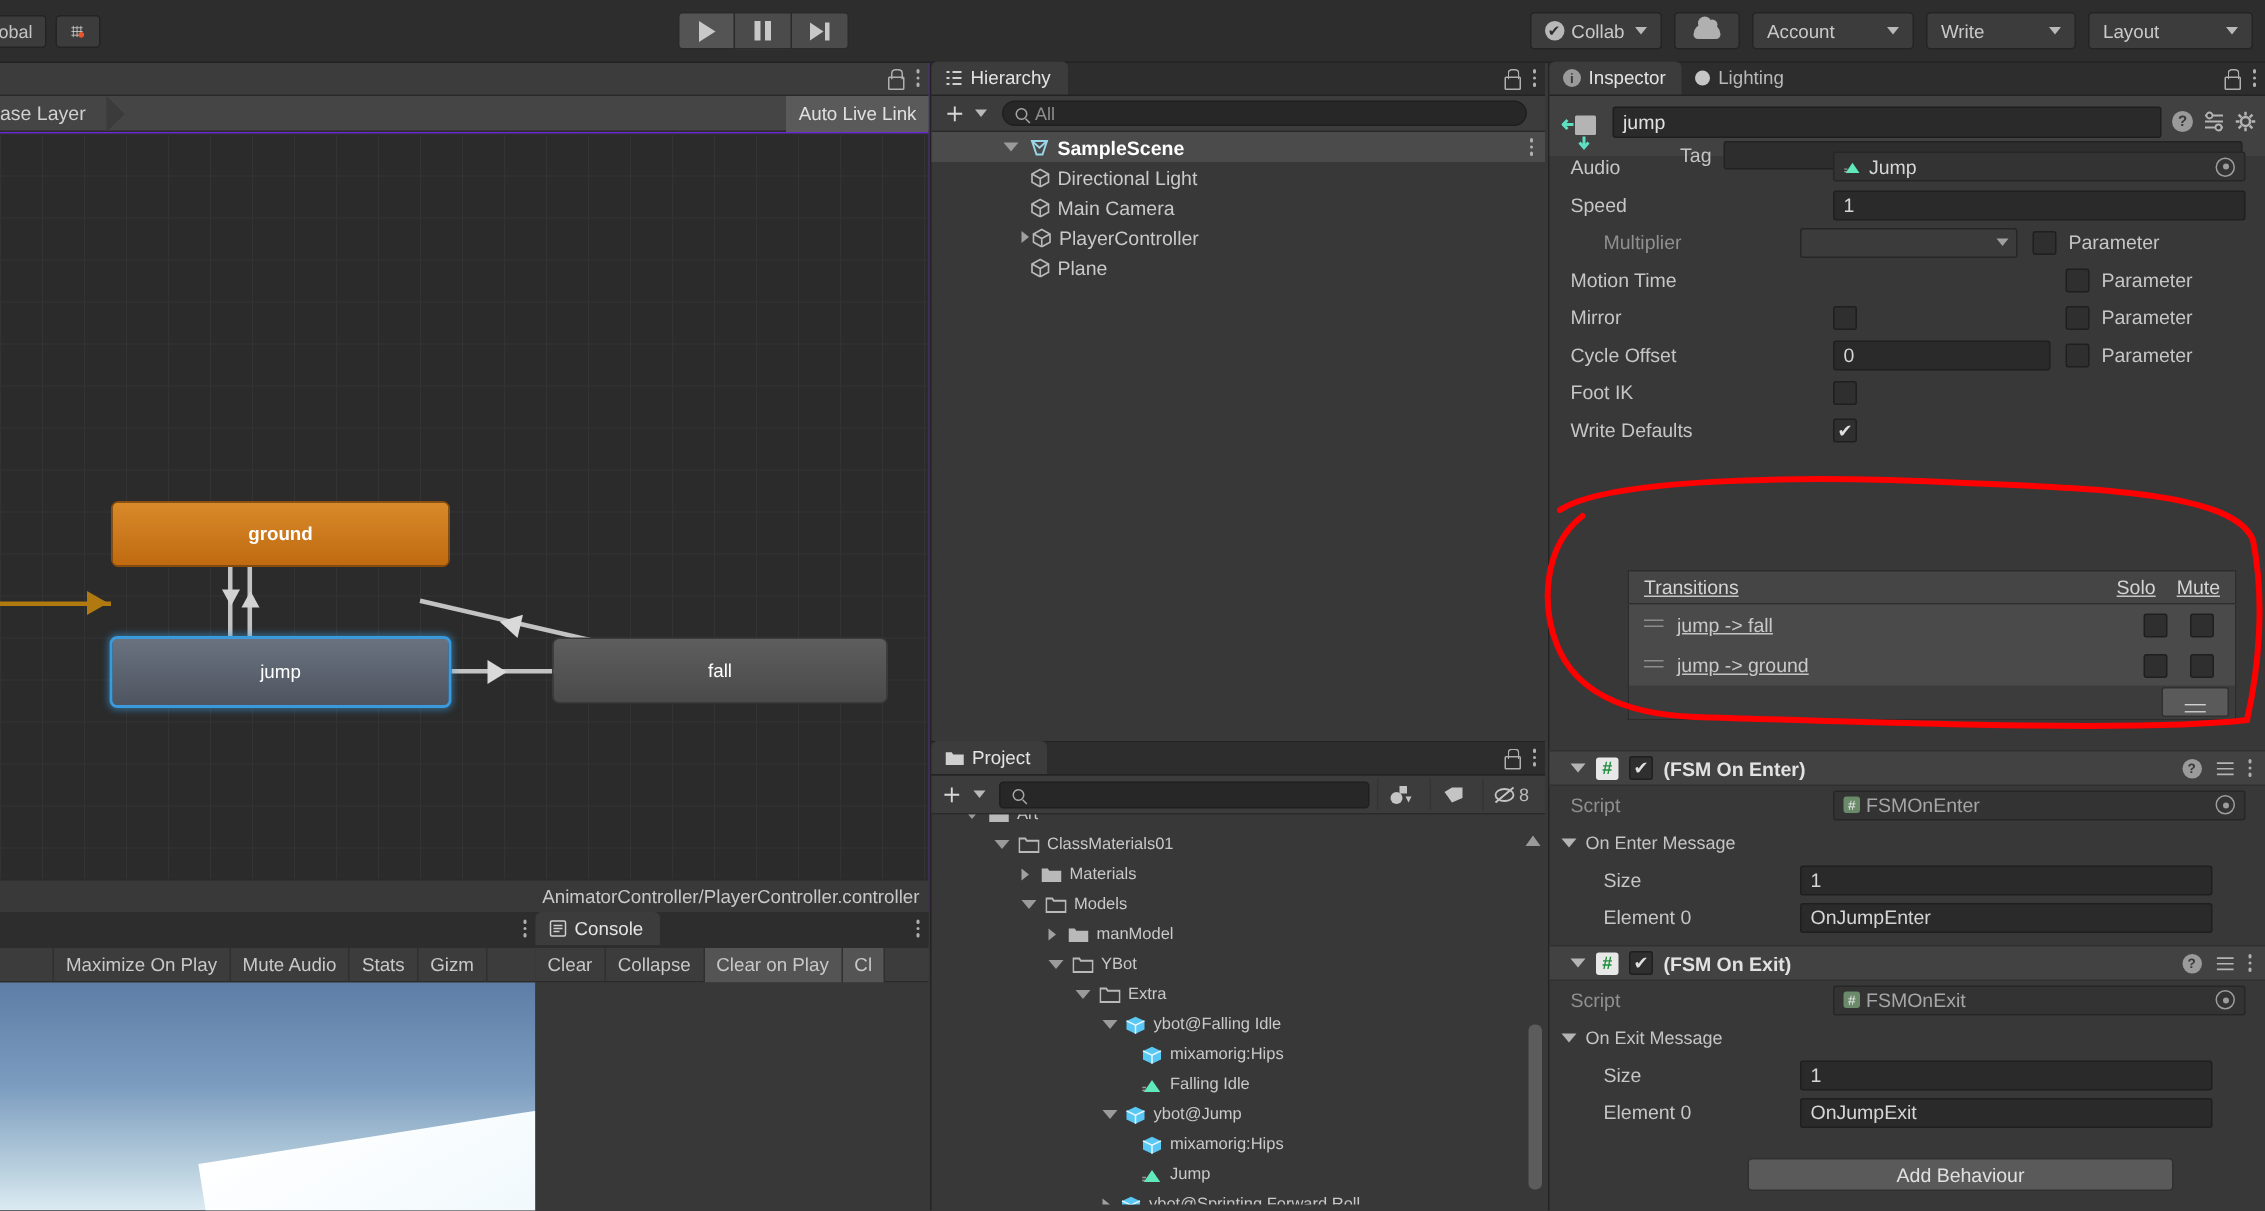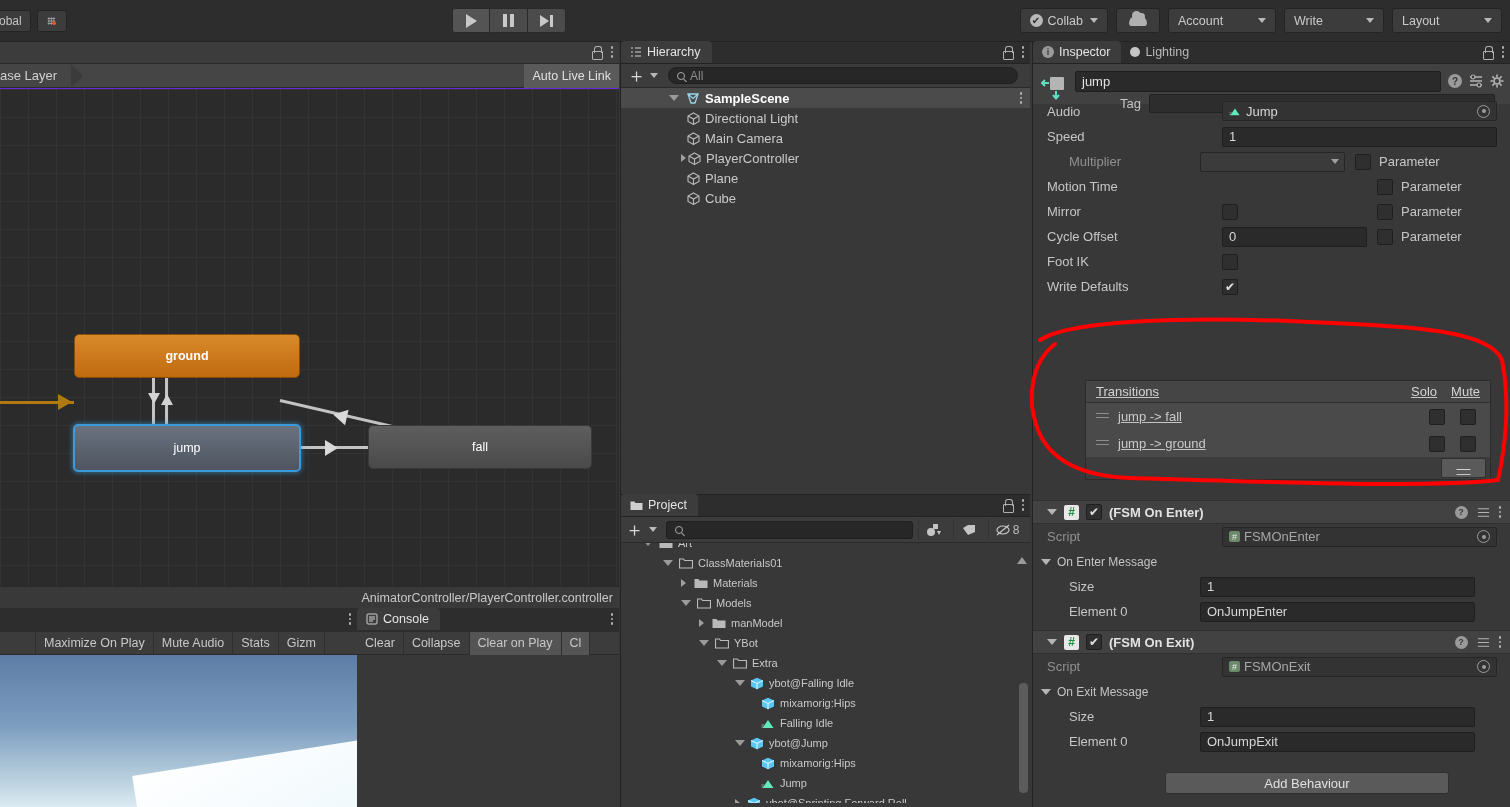--- a/index.html
+++ b/index.html
@@ -490,30 +490,20 @@
         <span style="width:66px;"></span>
         <span class="gobj-ico">
           <svg width="13" height="13" viewBox="0 0 13 13">
               <path d="M6.5 1 L12 4 L12 9.5 L6.5 12.5 L1 9.5 L1 4 Z" fill="none" stroke="#b9b9b9" stroke-width="1.1"></path>
               <path d="M1 4 L6.5 7 L12 4 M6.5 7 L6.5 12.5" fill="none" stroke="#b9b9b9" stroke-width="1.1"></path>
             </svg>
         </span>
         <span class="h-label">Plane</span>
       </div>
 
-      <div class="h-row">
-        <span style="width:66px;"></span>
-        <span class="gobj-ico">
-          <svg width="13" height="13" viewBox="0 0 13 13">
-              <path d="M6.5 1 L12 4 L12 9.5 L6.5 12.5 L1 9.5 L1 4 Z" fill="none" stroke="#b9b9b9" stroke-width="1.1"></path>
-              <path d="M1 4 L6.5 7 L12 4 M6.5 7 L6.5 12.5" fill="none" stroke="#b9b9b9" stroke-width="1.1"></path>
-            </svg>
-        </span>
-        <span class="h-label">Cube</span>
-      </div>
     </div>
   </div>
 
   <div class="project">
     <div class="panel-tabs">
       <div class="tab active">
         <svg width="13" height="11" viewBox="0 0 13 11">
           <path d="M0.5 1.5 h4 l1 1.5 h7 v7 h-12 z" fill="#cfcfcf"></path>
         </svg>
         <span>Project</span>

